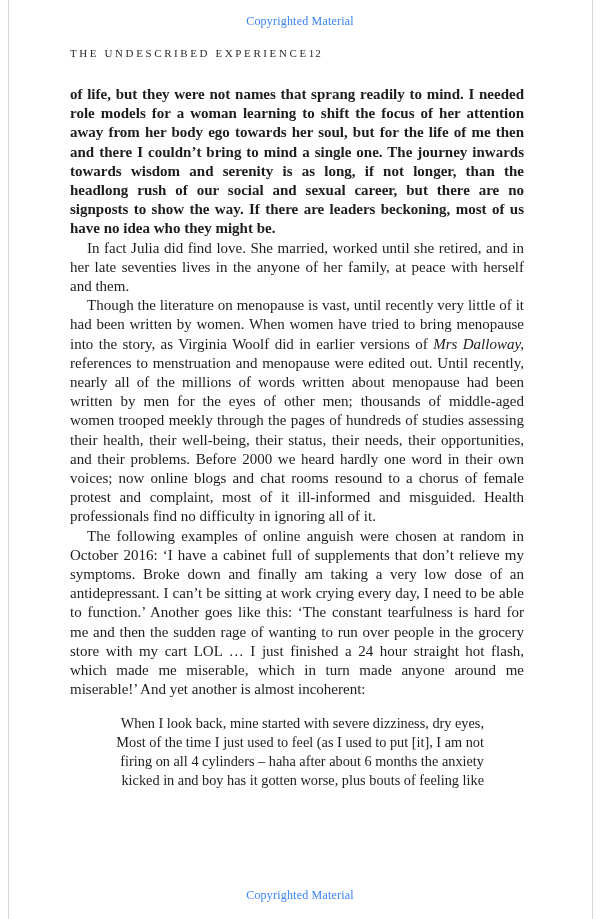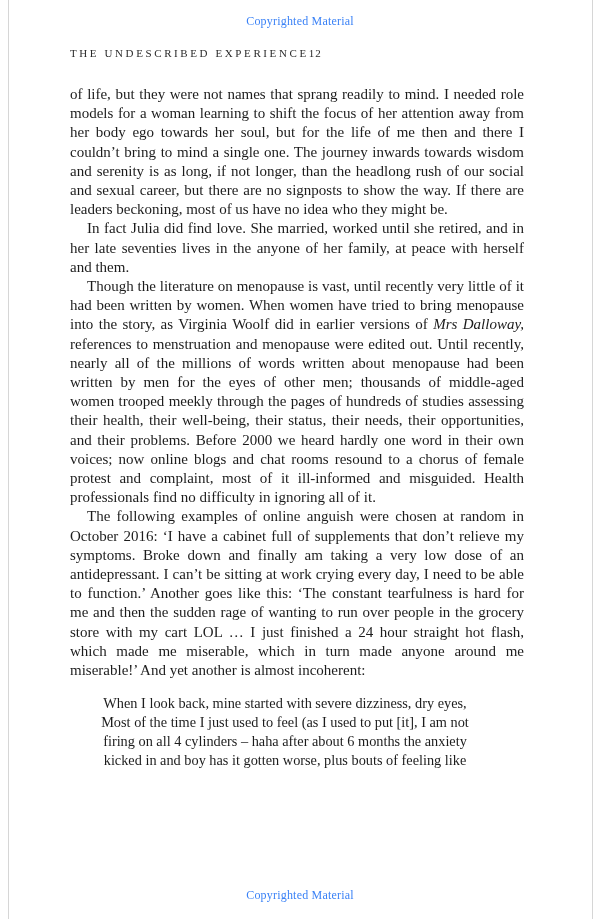--- a/index.html
+++ b/index.html
@@ -60,29 +60,30 @@
     font-size: 15px;
     line-height: 19.2px;
     text-align: justify;
   }
   .bodytext p {
     margin: 0;
     text-indent: 17px;
   }
   .bodytext p.noindent {
     text-indent: 0;
+    font-weight: bold;
   }
   .bodytext em {
   }
   blockquote.extract {
     margin: 14px 40px 0 16px;
     padding: 0;
     font-size: 14.3px;
     line-height: 19px;
-    text-align: center;
+    text-align: right;
     white-space: pre-line;
   }
 </style>
 </head>
 <body>
 
 <div class="page">
   <div class="page-edge left"></div>
   <div class="page-edge right"></div>
 

